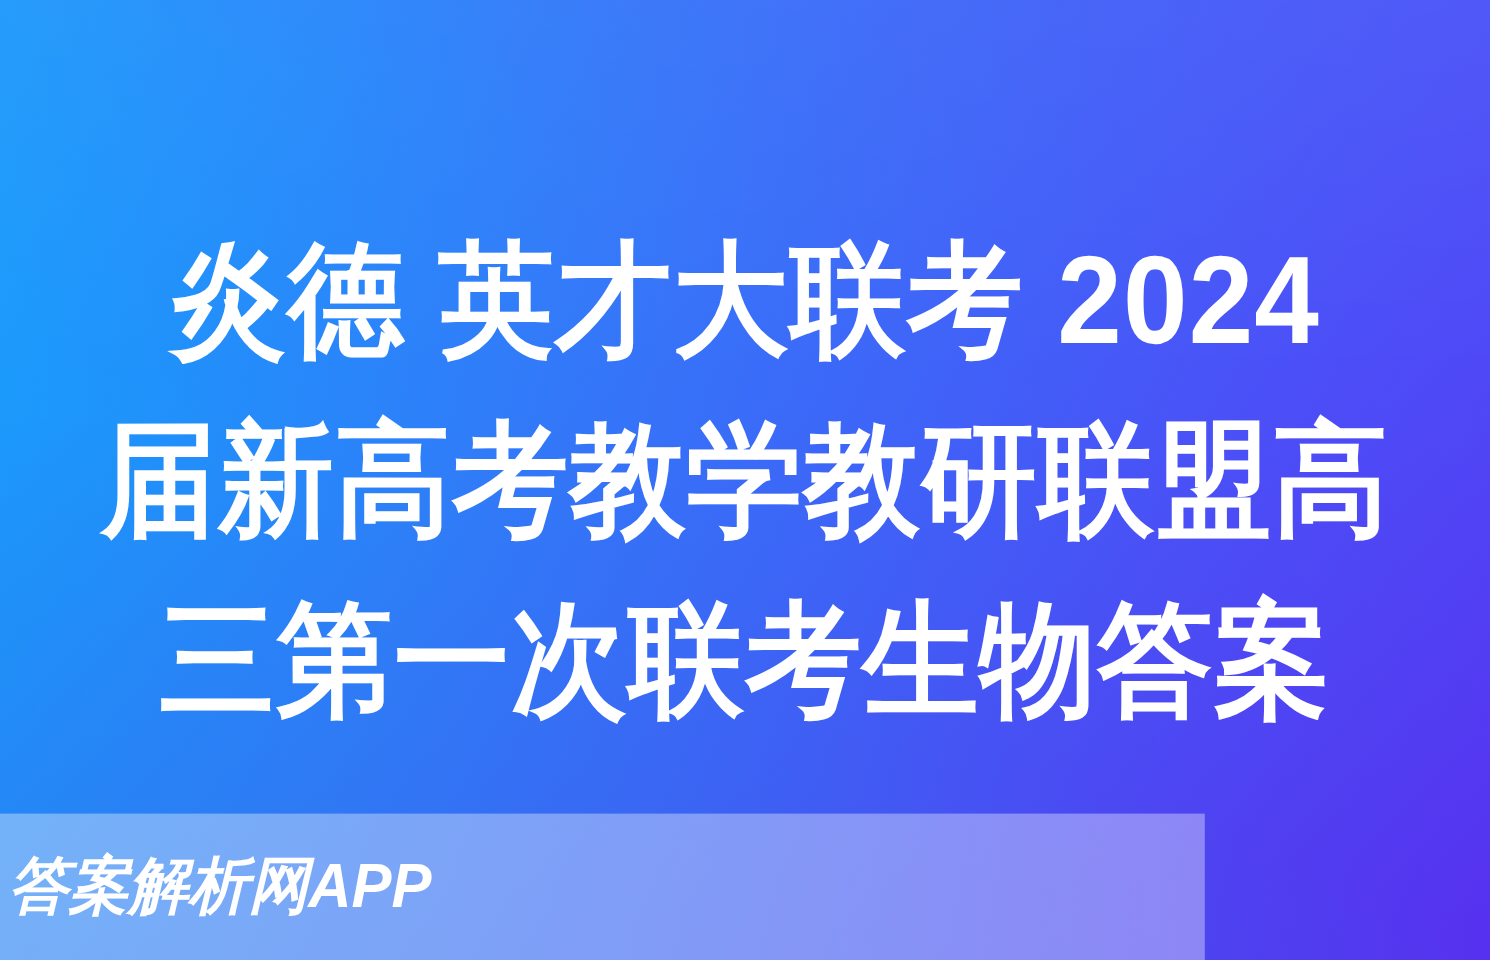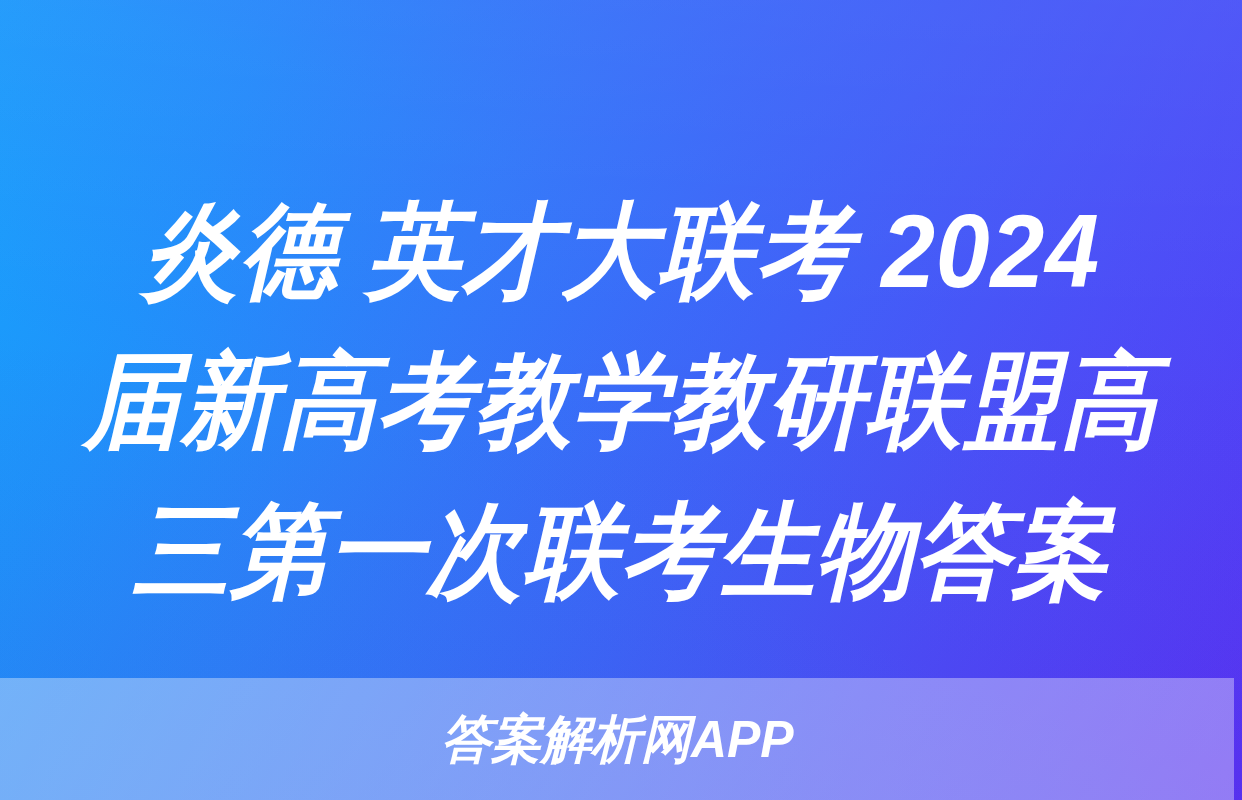--- a/index.html
+++ b/index.html
@@ -51,43 +51,41 @@
 
   
   .headline {
     position: absolute;
     left: 0;
     right: 0;
     top: 176px;
     text-align: center;
     color: #ffffff;
     font-weight: 700;
-    font-style: italic;
     font-size: 104px;
     line-height: 150px;
     letter-spacing: 1px;
     white-space: nowrap;
     -webkit-font-smoothing: antialiased;
   }
   .headline .hl-line {
     display: block;
     transform: scaleX(0.93);
   }
 
   
   .footer-band {
     position: absolute;
     left: 0;
     top: 678px;
-    width: 1234px;
+    width: 1004px;
     height: 122px;
     background: rgba(255, 255, 255, 0.36);
     display: flex;
     align-items: center;
-    justify-content: center;
   }
   .watermark {
     color: #ffffff;
     font-weight: 700;
     font-style: italic;
     font-size: 52px;
     line-height: 1;
     letter-spacing: 0px;
     white-space: nowrap;
     transform: scaleX(0.96);

